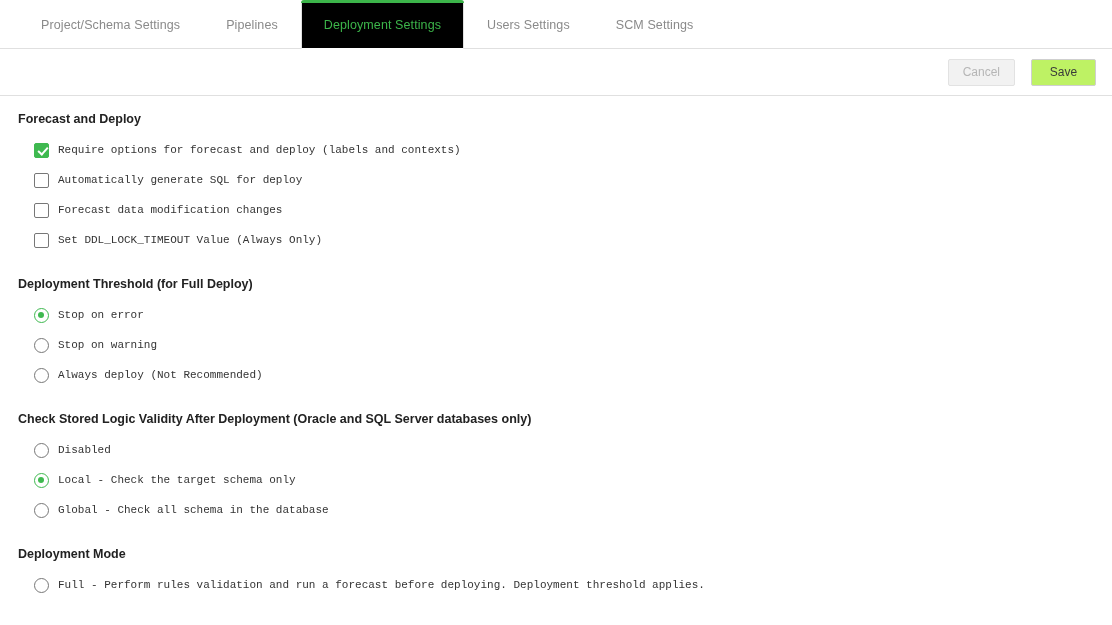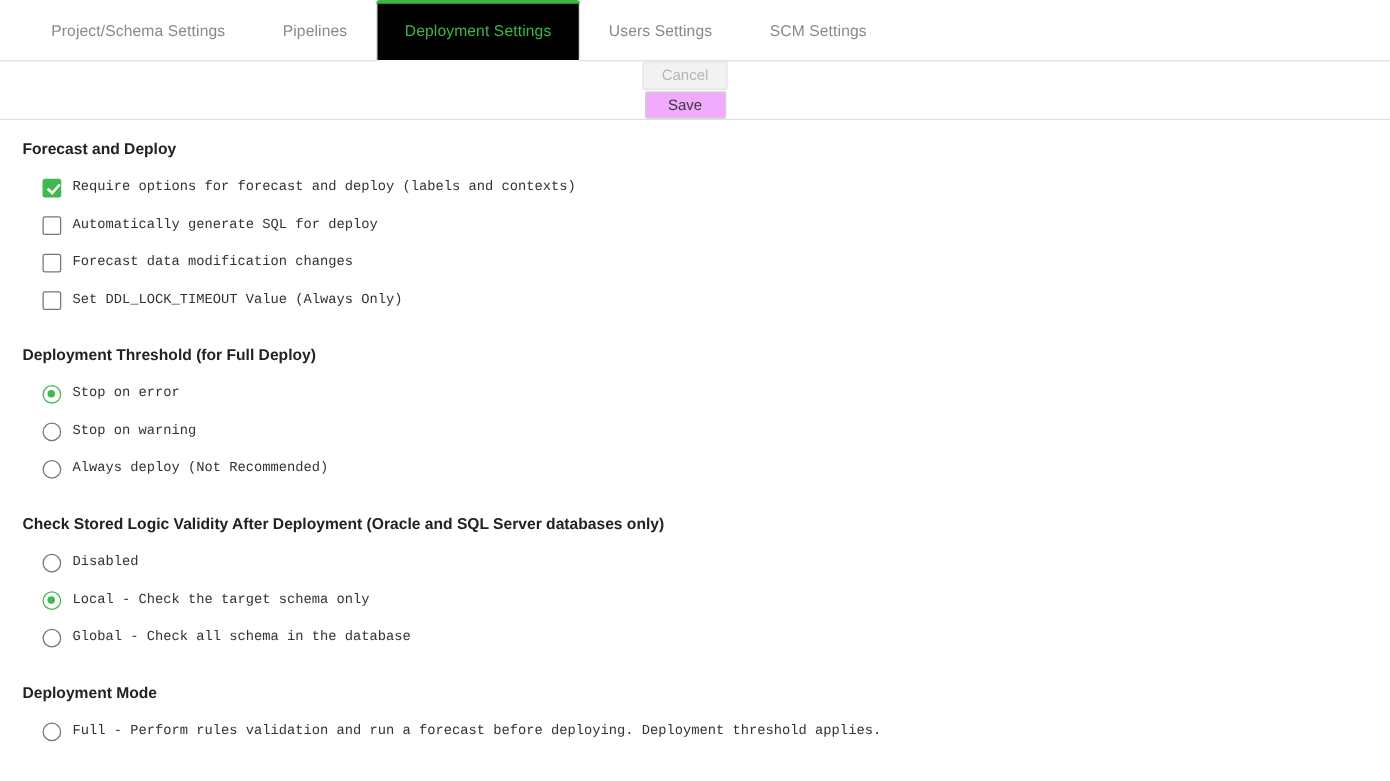--- a/index.html
+++ b/index.html
@@ -62,42 +62,41 @@
   }
 
   
   .actionbar {
     height: 47px;
     border-bottom: 1px solid #e0e0e0;
     display: flex;
     align-items: center;
     justify-content: flex-end;
     padding-right: 16px;
-    gap: 1px;
-    flex-direction: column;
+    gap: 16px;
   }
   .btn {
     height: 27px;
     min-width: 65px;
     font-size: 12px;
     border: 1px solid #d5d5d5;
     background: #efefef;
     color: #555;
     border-radius: 2px;
     cursor: pointer;
     padding: 0 14px;
   }
   .btn.disabled {
     color: #b6b6b6;
     background: #f2f2f2;
     border-color: #e2e2e2;
     cursor: default;
   }
   .btn.primary {
-    background: #f0abfc;
+    background: #bef264;
     color: #3a3a3a;
     border-color: #cfcfcf;
   }
 
   
   .content {
     padding: 16px 18px 0 18px;
   }
   .group { margin-bottom: 22px; }
   .group-title {

